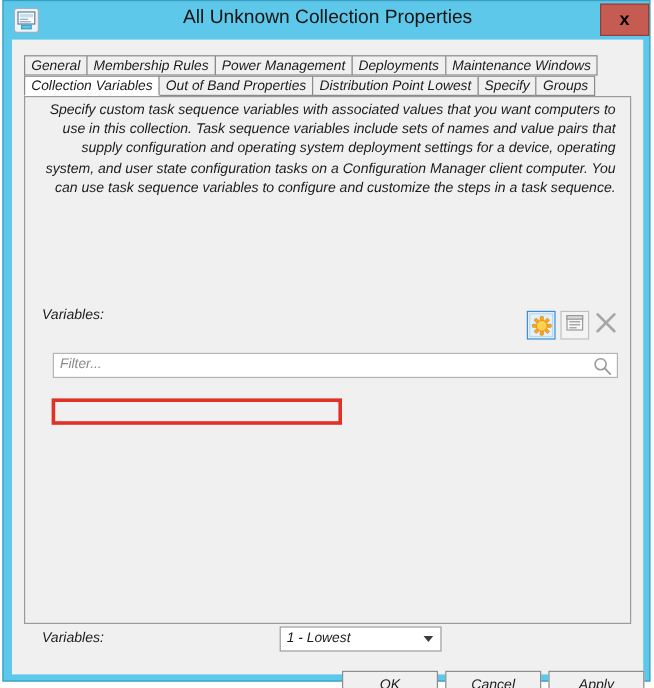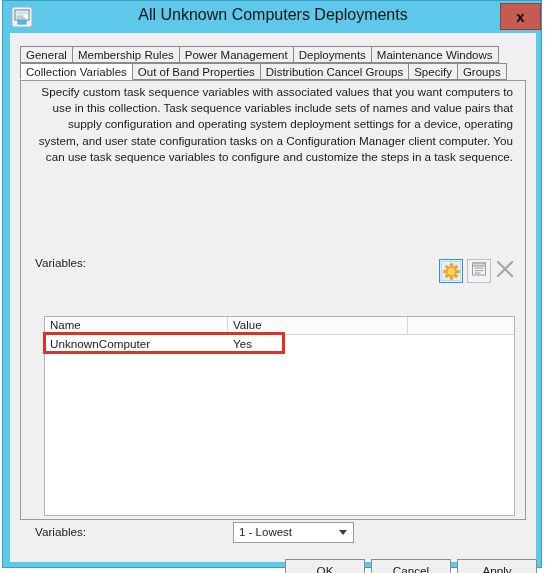--- a/index.html
+++ b/index.html
@@ -66,20 +66,21 @@
 
   
   #dialog-body {
     position: absolute;
     left: 7px;
     top: 32px;
     width: 526px;
     height: 529px;
     background: #f0f0f0;
     box-sizing: border-box;
+    font-style: italic;
   }
 
   
   #tabstrip {
     position: absolute;
     left: 10px;
     top: 13px;
     width: 506px;
     height: 34px;
   }
@@ -292,21 +293,21 @@
     position: absolute;
     left: 25px;
     top: 492px;
     font-size: 11.7px;
     color: #1b1b1b;
   }
   #priority-select {
     position: absolute;
     left: 223px;
     top: 489px;
-    width: 121px;
+    width: 135px;
     height: 21px;
     background: #ffffff;
     border: 1px solid #9a9a9a;
     box-sizing: border-box;
     cursor: pointer;
   }
   #priority-value {
     position: absolute;
     left: 5px;
     top: 3px;
@@ -352,32 +353,32 @@
     <div id="win-icon">
       <svg width="22" height="22" viewBox="0 0 22 22">
         <rect x="1" y="1" width="20" height="20" rx="2" fill="#eef3f7" stroke="#9bb3c4"></rect>
         <rect x="4" y="4" width="14" height="10" fill="#ffffff" stroke="#5a7f99"></rect>
         <rect x="5.5" y="5.5" width="11" height="3" fill="#c9dcea"></rect>
         <rect x="5.5" y="9.5" width="7" height="1.2" fill="#9bb3c4"></rect>
         <rect x="5.5" y="11.5" width="9" height="1.2" fill="#9bb3c4"></rect>
         <rect x="7" y="15" width="8" height="3" fill="#5ec8ea" stroke="#3a9ec0"></rect>
       </svg>
     </div>
-    <div id="title-text">All Unknown Computers Deployments</div>
+    <div id="title-text">All Unknown Collection Properties</div>
     <div id="close-button">x</div>
   </div>
 
   <div id="dialog-body">
 
     <div id="tabstrip">
       <div class="tab-row row1">
         <span class="tab">General</span><span class="tab">Membership Rules</span><span class="tab">Power Management</span><span class="tab">Deployments</span><span class="tab">Maintenance Windows</span>
       </div>
       <div class="tab-row row2">
-        <span class="tab selected">Collection Variables</span><span class="tab">Out of Band Properties</span><span class="tab">Distribution Cancel Groups</span><span class="tab">Specify</span><span class="tab">Groups</span>
+        <span class="tab selected">Collection Variables</span><span class="tab">Out of Band Properties</span><span class="tab">Distribution Point Lowest</span><span class="tab">Specify</span><span class="tab">Groups</span>
       </div>
     </div>
 
     <div id="tabpage"></div>
 
     <div id="description">Specify custom task sequence variables with associated values that you want computers to use in this collection. Task sequence variables include sets of names and value pairs that supply configuration and operating system deployment settings for a device, operating system, and user state configuration tasks on a Configuration Manager client computer. You can use task sequence variables to configure and customize the steps in a task sequence.</div>
 
     <div id="variables-label">Variables:</div>
 
     <div class="tool-btn" id="btn-new">
@@ -407,29 +408,30 @@
     </div>
 
     <div class="tool-btn" id="btn-delete">
       <span>
         <svg width="18" height="18" viewBox="0 0 18 18">
           <path d="M2 2 L16 16 M16 2 L2 16" stroke="#a6a6a6" stroke-width="2.2" fill="none" stroke-linecap="round"></path>
         </svg>
       </span>
     </div>
 
-
-    <div id="listview">
-      <div id="list-header">
-        <span class="col-head c0">Name</span><span class="col-head c1">Value</span><span class="col-head c2"></span>
-      </div>
-      <div class="list-row">
-        <span class="cell c0">UnknownComputer</span><span class="cell c1">Yes</span><span class="cell c2"></span>
-      </div>
-    </div>
+    <div id="filter-box">
+      <span id="filter-text">Filter...</span>
+      <span id="filter-search-icon">
+        <svg width="16" height="16" viewBox="0 0 16 16">
+          <circle cx="6.5" cy="6.5" r="4.6" fill="none" stroke="#9a9a9a" stroke-width="1.3"></circle>
+          <path d="M10 10 L14.5 14.8" stroke="#9a9a9a" stroke-width="1.5" stroke-linecap="round"></path>
+        </svg>
+      </span>
+    </div>
+
 
     <div id="annotation-box"></div>
 
     <div id="priority-label">Variables:</div>
     <div id="priority-select">
       <span id="priority-value">1 - Lowest</span>
       <span id="priority-arrow"></span>
     </div>
 
     <div class="dlg-btn" id="btn-ok">OK</div>

